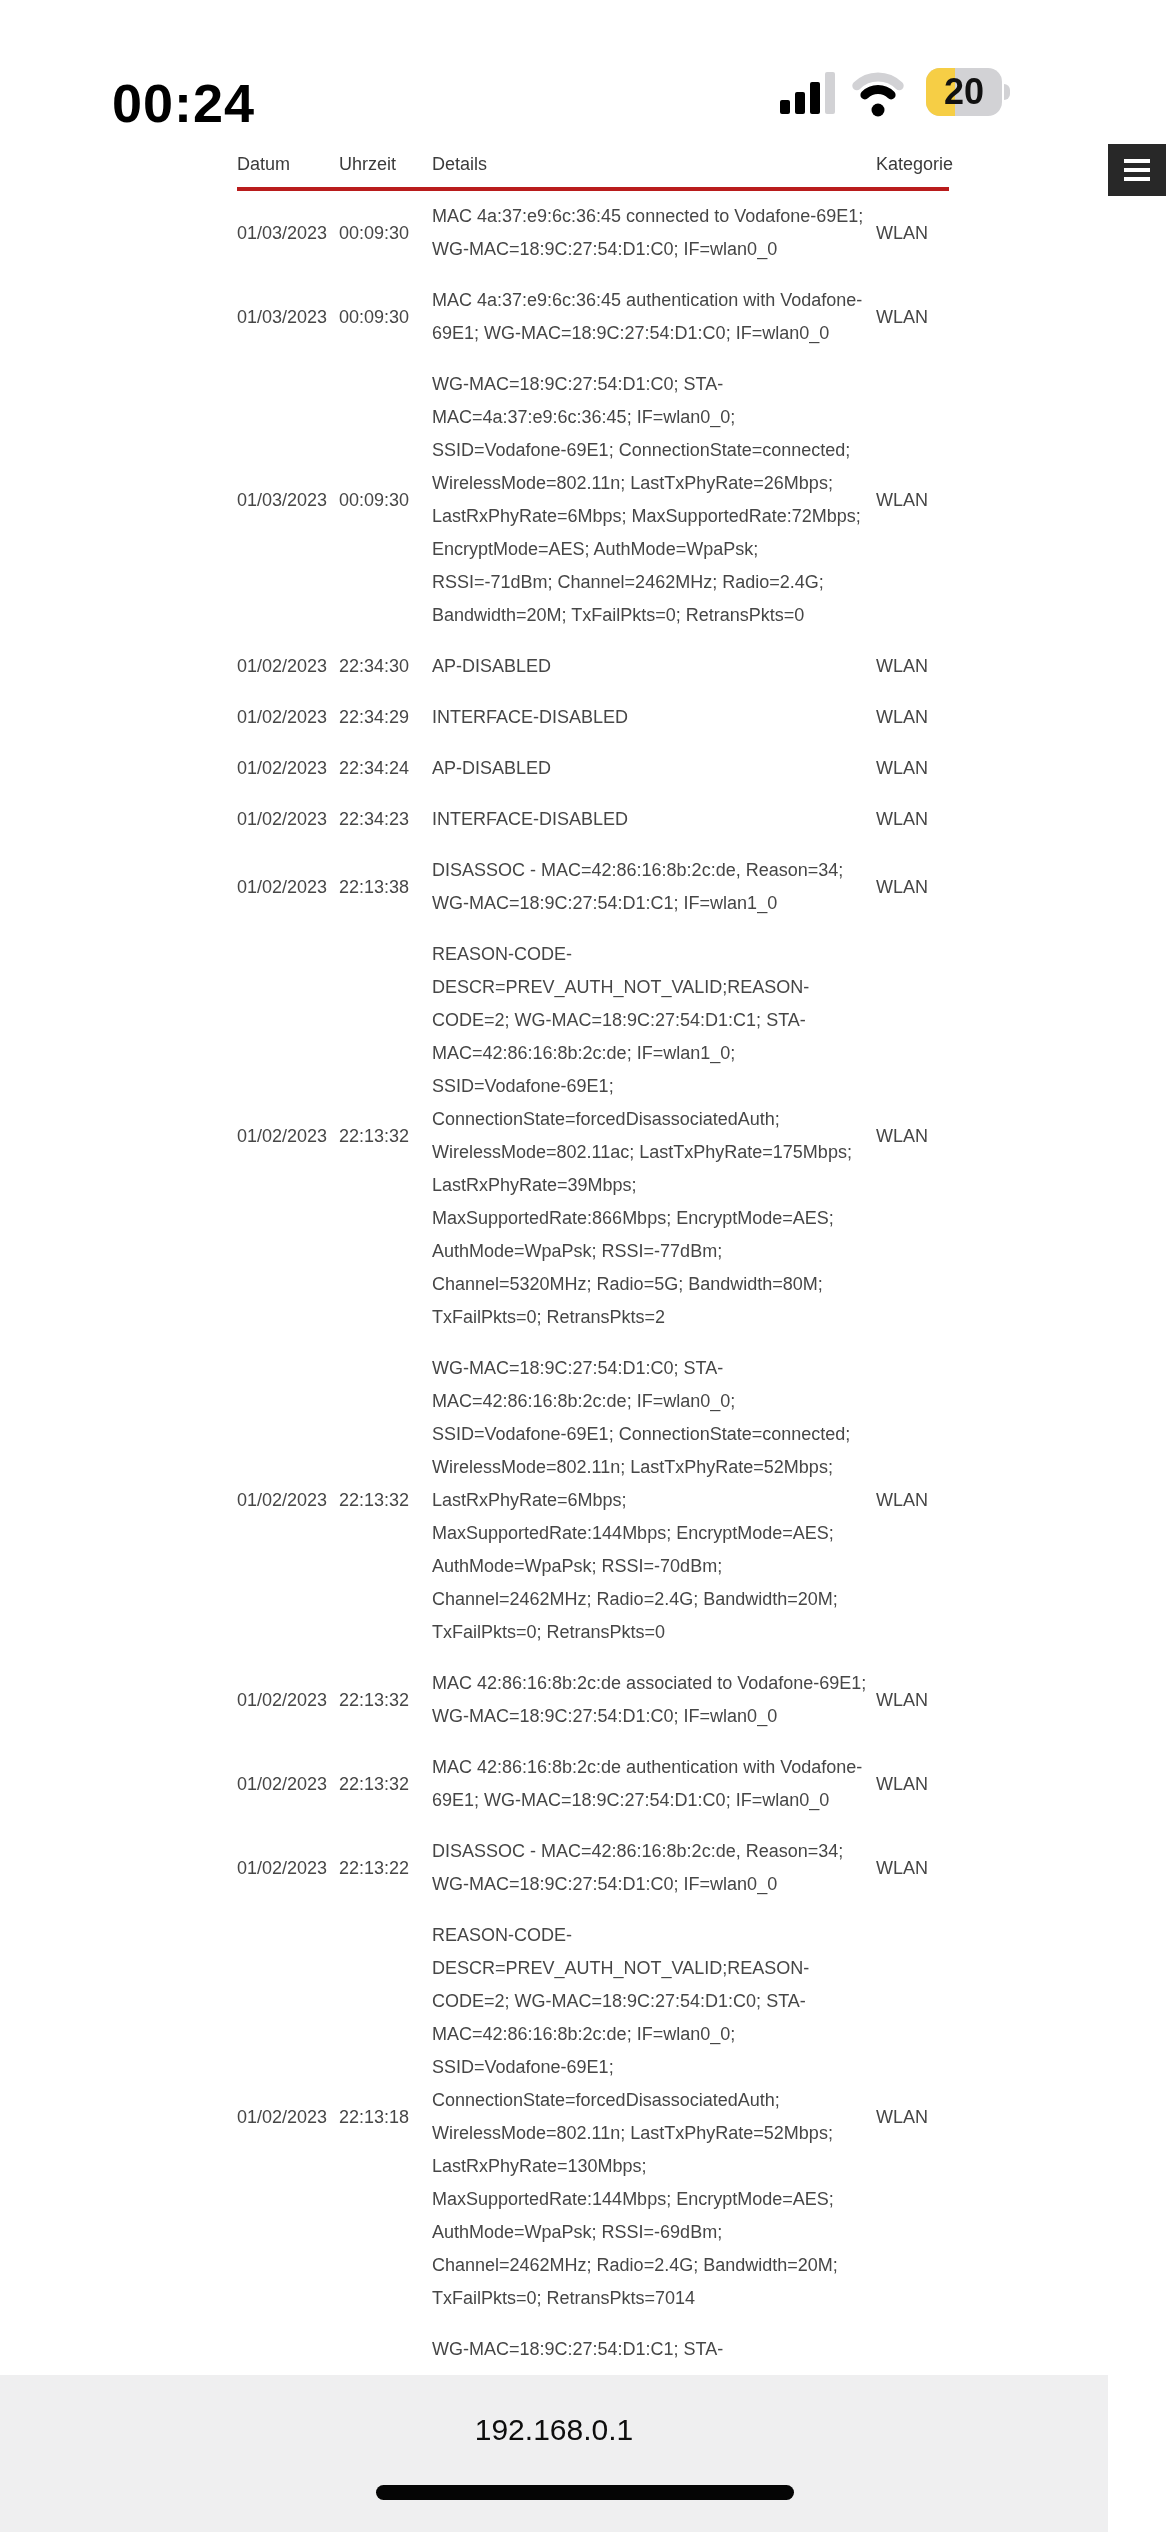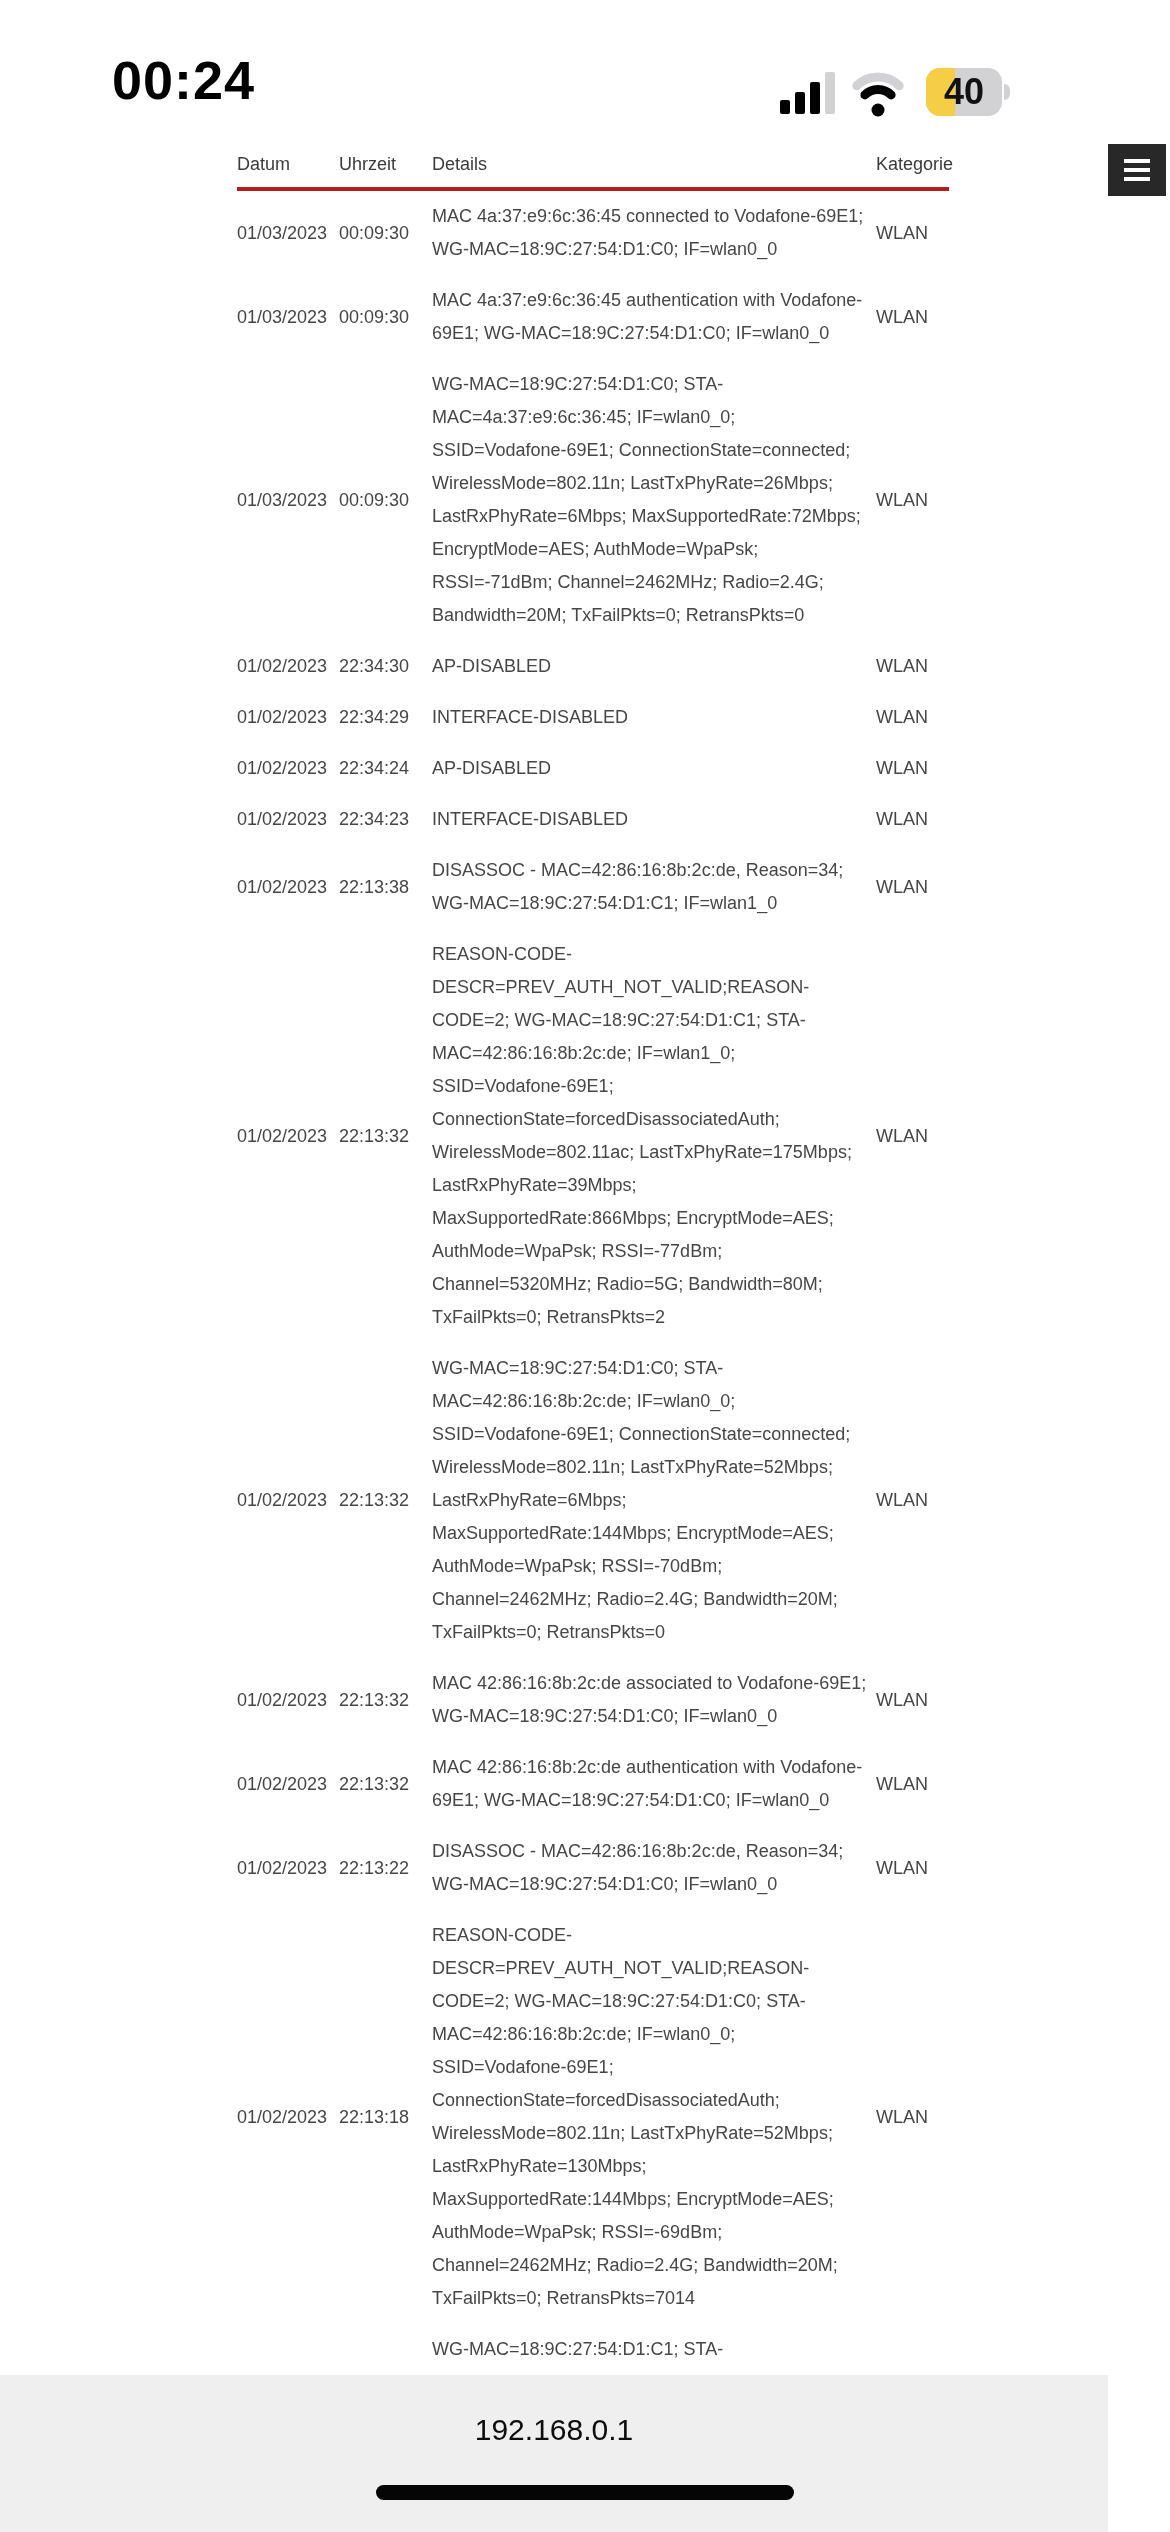--- a/index.html
+++ b/index.html
@@ -12,21 +12,21 @@
   .screen {
     position: relative;
     width: 1170px; height: 2532px;
     background: #ffffff;
     overflow: hidden;
   }
 
   
   .status-bar { position: absolute; top: 0; left: 0; width: 1170px; height: 130px; }
   .status-time {
-    position: absolute; left: 112px; top: 49px;
+    position: absolute; left: 112px; top: 72px;
     font-size: 54px; font-weight: 700; color: #000; letter-spacing: 1px;
   }
   .status-icons { position: absolute; right: 70px; top: 60px; height: 60px; }
   .cellular-svg { position: absolute; right: 262px; top: 12px; }
   .wifi-svg { position: absolute; right: 192px; top: 8px; }
   .battery {
     position: absolute; right: 98px; top: 8px;
     width: 76px; height: 48px;
     background: #d2d2d5; border-radius: 14px;
   }
@@ -113,21 +113,21 @@
         <rect x="30" y="10" width="10" height="32" rx="2" fill="#000"></rect>
         <rect x="45" y="0" width="10" height="42" rx="2" fill="#d2d2d5"></rect>
       </svg>
       <svg class="wifi-svg" width="60" height="50" viewBox="0 0 60 50">
         <path d="M 8.8 17.8 A 30 30 0 0 1 51.2 17.8" fill="none" stroke="#d2d2d5" stroke-width="9" stroke-linecap="round"></path>
         <path d="M 16.9 26.9 A 18.5 18.5 0 0 1 43.1 26.9" fill="none" stroke="#000" stroke-width="9" stroke-linecap="round"></path>
         <circle cx="30" cy="42" r="6.5" fill="#000"></circle>
       </svg>
       <div class="battery">
         <div class="batt-fill"></div>
-        <span class="batt-num">40</span>
+        <span class="batt-num">20</span>
         <div class="batt-cap"></div>
       </div>
     </div>
   </header>
 
   <button class="menu-btn">
     <span class="menu-glyph">
         <i></i>
         <i></i>
         <i></i>

